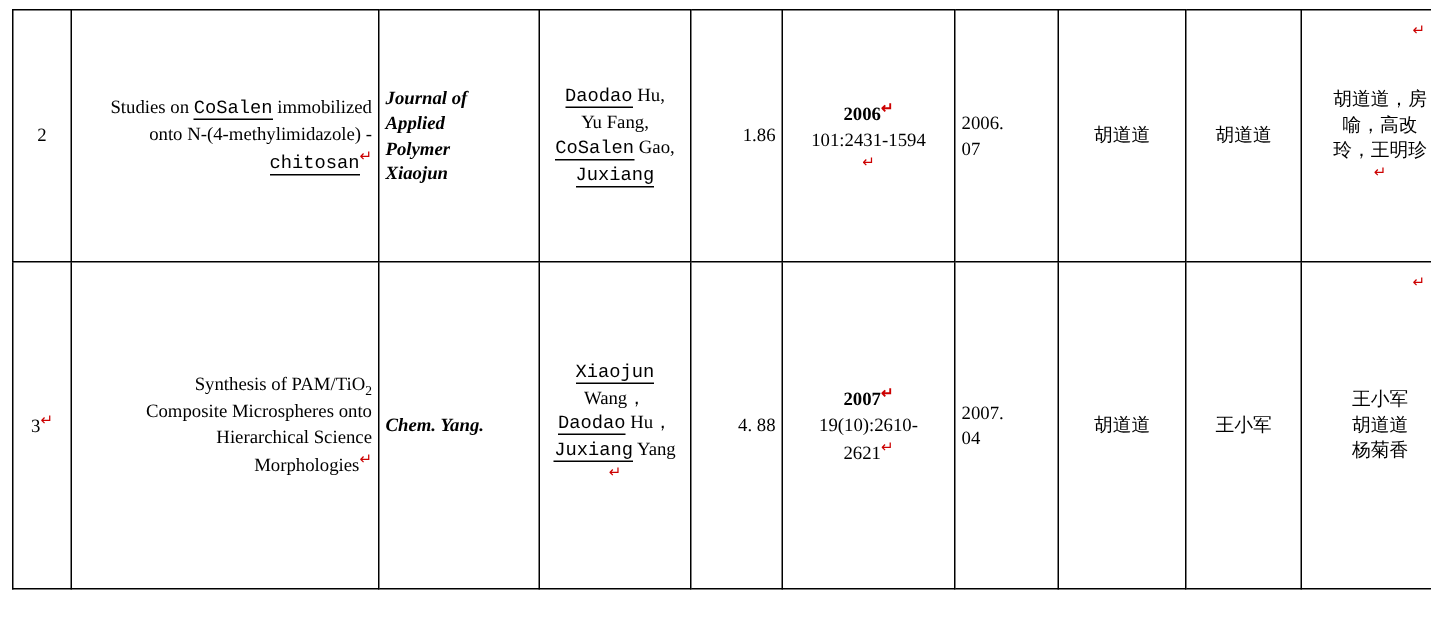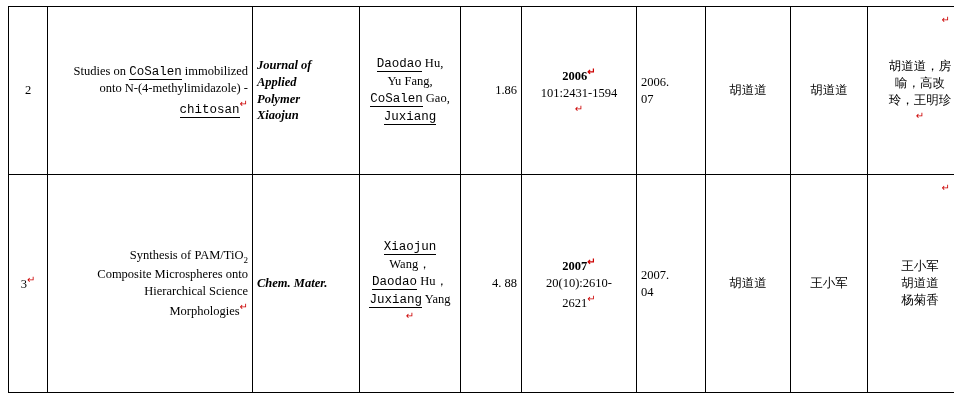--- a/index.html
+++ b/index.html
@@ -121,31 +121,31 @@
       </tr>
 
       <tr class="row-tall2">
         <td class="c-index"><span>3</span><span class="sp-red">↵</span></td>
         <td class="c-title">
           <span class="title-line">Synthesis of PAM/TiO<sub>2</sub></span>
           <span class="title-line">Composite Microspheres onto</span>
           <span class="title-line">Hierarchical Science</span>
           <span class="title-line">Morphologies<span class="sp-red">↵</span></span>
         </td>
-        <td class="c-journal">Chem. Mater.</td>
+        <td class="c-journal">Chem. Yang.</td>
         <td class="c-authors">
           <span class="auth-line"><span class="ul-red">Xiaojun</span></span>
           <span class="auth-line">Wang，</span>
           <span class="auth-line"><span class="ul-red">Daodao</span> Hu，</span>
           <span class="auth-line"><span class="ul-red">Juxiang</span> Yang <span class="sp-red">↵</span></span>
         </td>
         <td class="c-if">4. 88</td>
         <td class="c-vol">
           <span class="vol-line2 bold">2007<span class="sp-red">↵</span></span>
-          <span class="vol-line2">20(10):2610-</span>
+          <span class="vol-line2">19(10):2610-</span>
           <span class="vol-line2">2621<span class="sp-red">↵</span></span>
         </td>
         <td class="c-date">
           <span class="vol-line2">2007.</span>
           <span class="vol-line2">04</span>
         </td>
         <td class="c-p1 cn">胡道道</td>
         <td class="c-p2 cn">王小军</td>
         <td class="c-p3 cn">
           <span class="vol-line2">王小军</span>

